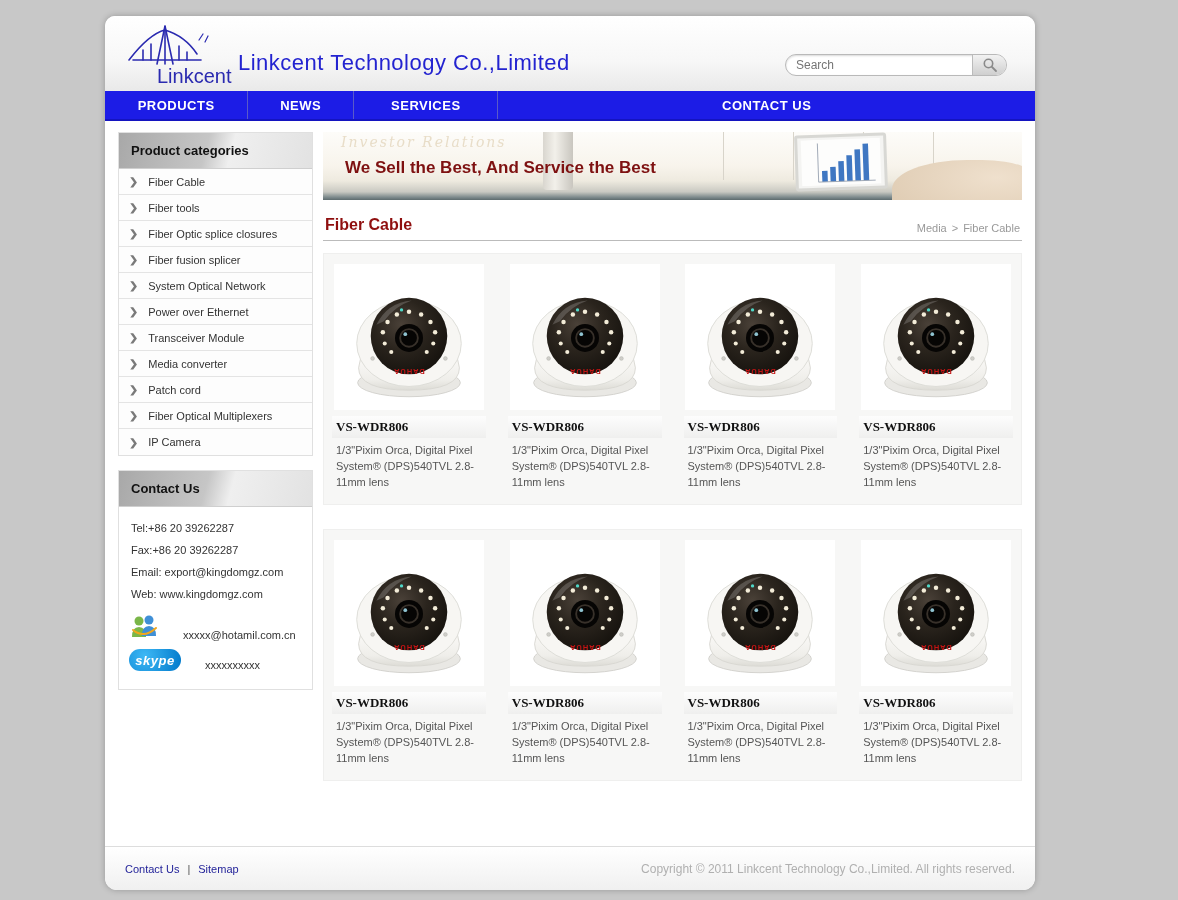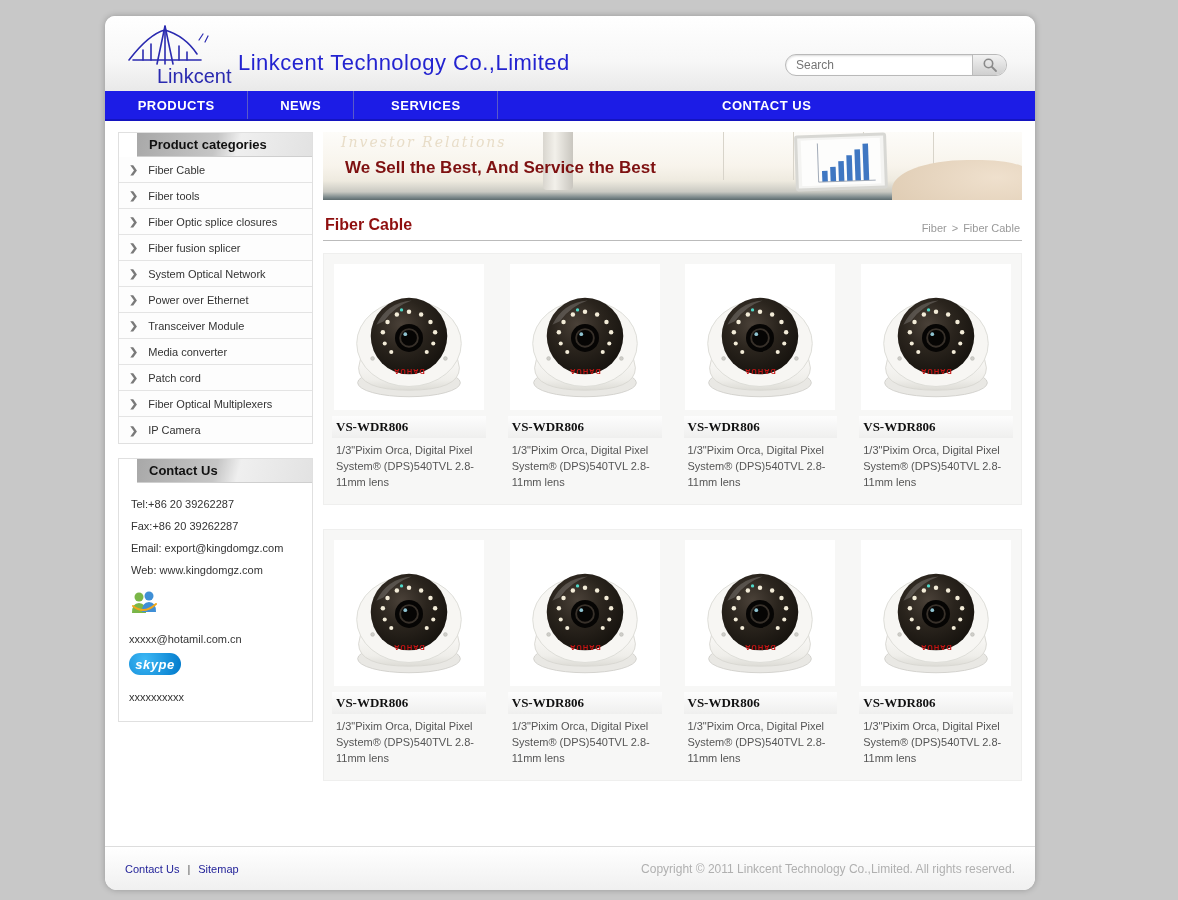--- a/index.html
+++ b/index.html
@@ -55,36 +55,35 @@
   }
   .nav-item:last-child { border-right:none; }
   .n0{flex:0 0 22.2%}.n1{flex:0 0 15.4%}.n2{flex:0 0 16.3%}.n3{flex:0 0 11.4%}.n4{flex:0 0 15.5%}.n5{flex:1}
   
   .content { flex:1; display:flex; padding:11px 13px 0 13px; gap:10px; min-height:716px; }
   .sidebar { flex:0 0 195px; }
   .main-col { flex:1; min-width:0; }
   
   .side-box { border:1px solid #e0e0e0; background:#fff; margin-bottom:14px; }
   .side-head {
-    height:24px; padding:8px 12px; display:flex; align-items:center;
+    height:36px; padding:8px 12px; display:flex; align-items:center;
     font-size:13px; font-weight:bold; color:#111;
     background:linear-gradient(105deg,#a8a8a8 0%,#c6c6c6 45%,#efefef 58%,#e2e2e2 100%);
     border-bottom:1px solid #cfcfcf;
-    margin-left:18px;
   }
   .cat-item {
     height:26px; display:flex; align-items:center; gap:10px; padding:0 10px;
     border-bottom:1px solid #e4e4e4; cursor:pointer; background:#fdfdfd;
   }
   .cat-item:last-child { border-bottom:none; }
   .chev { color:#7a7a7a; font-size:11px; font-weight:bold; transform:scaleY(0.9); }
   .cat-label { font-size:11px; color:#333; }
   .contact-body { padding:10px 10px 14px 10px; }
   .contact-line { font-size:11px; color:#333; padding:5px 2px; }
-  .im-row { display:flex; align-items:flex-start; gap:16px; margin:8px 0 4px 0;flex-direction:column; }
+  .im-row { display:flex; align-items:flex-end; gap:24px; margin:8px 0 4px 0; }
   .im-row .im-text { font-size:11px; color:#333; }
   .msn-icon { width:30px; height:28px; }
   .skype-badge {
     width:52px; height:22px; border-radius:11px;
     background:radial-gradient(circle at 30% 30%, #3db8f5, #0078ca);
     color:#fff; font-size:13px; font-weight:bold; font-style:italic;
     display:flex; align-items:center; justify-content:center; letter-spacing:0.5px;
   }
   
   .banner {
@@ -333,21 +332,21 @@
             <line x1="18" y1="4" x2="18" y2="46" stroke="#9aa4b2" stroke-width="1"></line>
           </svg>
         </div>
         <div class="banner-arm"></div>
         <div class="banner-slogan">We Sell the Best, And Service the Best</div>
       </div>
 
       <div class="title-row">
         <div class="page-title">Fiber Cable</div>
         <div class="breadcrumb">
-          <span class="bc-home">Fiber</span>
+          <span class="bc-home">Media</span>
           <span>&gt;</span>
           <span>Fiber Cable</span>
         </div>
       </div>
 
       <div class="product-row">
         <div class="product-card">
           <div class="product-image">
             <svg viewBox="0 0 150 150">
                 <use href="#dome-camera"></use>

